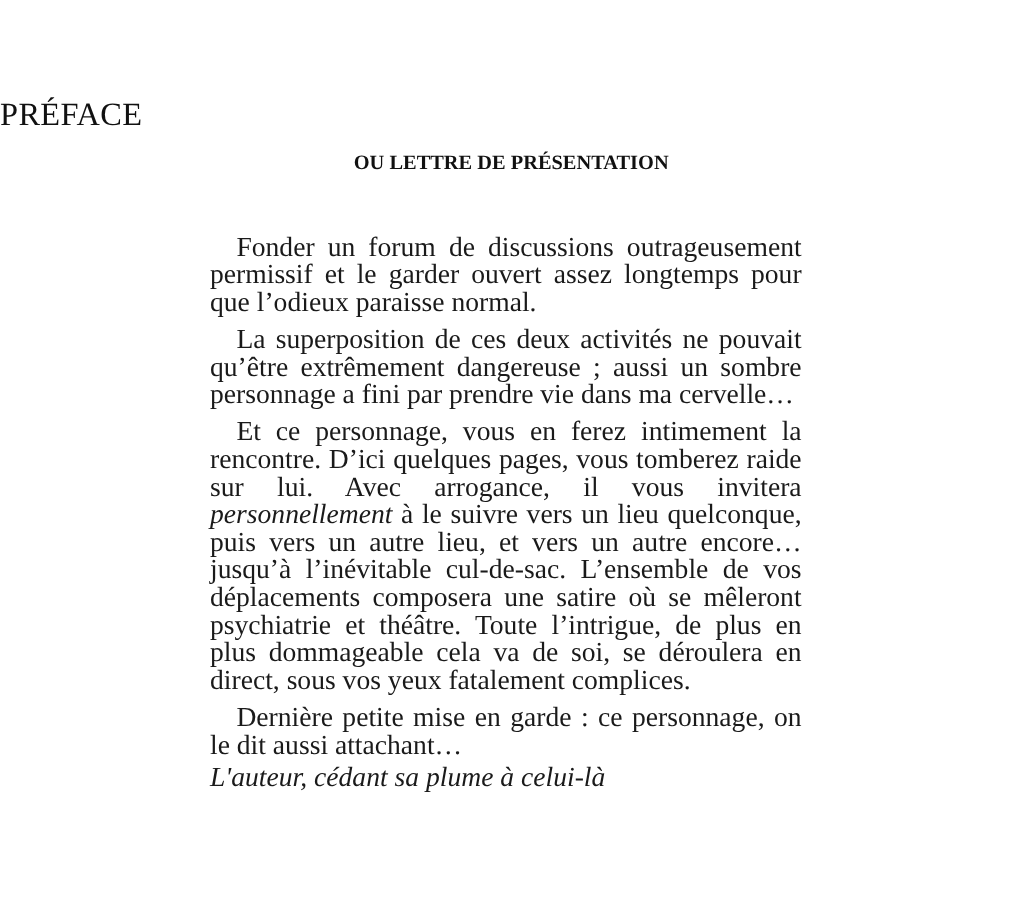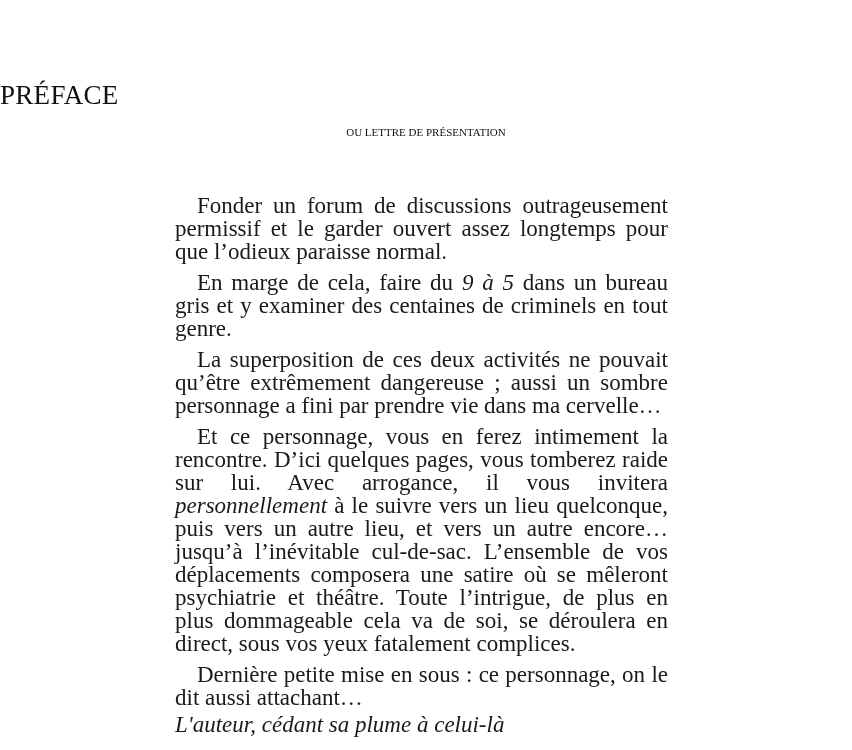--- a/index.html
+++ b/index.html
@@ -33,24 +33,24 @@
       margin: 0;
       font-weight: normal;
     }
     .subtitle {
       position: absolute;
       top: 126px;
       left: 0;
       width: 852px;
       text-align: center;
       font-family: "Liberation Serif", serif;
-      font-size: 11px;
+      font-size: 17px;
       color: #111;
       margin: 0;
-      font-weight: normal;
+      font-weight: bold;
     }
     .body-text {
       position: absolute;
       top: 194px;
       left: 175px;
       width: 493px;
       font-family: "Liberation Serif", serif;
       font-size: 23px;
       line-height: 23px;
       color: #1a1a1a;
@@ -73,23 +73,22 @@
 </head>
 <body>
 
 <div class="page">
   <h1 class="title">PRÉFACE</h1>
   <h2 class="subtitle">OU LETTRE DE PRÉSENTATION</h2>
 
   <div class="body-text">
     <p>Fonder un forum de discussions outrageusement permissif et le garder ouvert assez longtemps pour que l’odieux paraisse normal.</p>
 
-    <p><span>En marge de cela, faire du </span><em>9 à 5</em><span> dans un bureau gris et y examiner des centaines de criminels en tout genre.</span></p>
 
     <p>La superposition de ces deux activités ne pouvait qu’être extrêmement dangereuse ; aussi un sombre personnage a fini par prendre vie dans ma cervelle…</p>
 
     <p><span>Et ce personnage, vous en ferez intimement la rencontre. D’ici quelques pages, vous tomberez raide sur lui. Avec arrogance, il vous invitera </span><em>personnellement</em><span> à le suivre vers un lieu quelconque, puis vers un autre lieu, et vers un autre encore… jusqu’à l’inévitable cul-de-sac. L’ensemble de vos déplacements composera une satire où se mêleront psychiatrie et théâtre. Toute l’intrigue, de plus en plus dommageable cela va de soi, se déroulera en direct, sous vos yeux fatalement complices.</span></p>
 
-    <p style="margin-bottom:4px;">Dernière petite mise en sous : ce personnage, on le dit aussi attachant…</p>
+    <p style="margin-bottom:4px;">Dernière petite mise en garde : ce personnage, on le dit aussi attachant…</p>
 
     <p class="signature">L'auteur, cédant sa plume à celui-là</p>
   </div>
 </div>
 
 </body></html>

